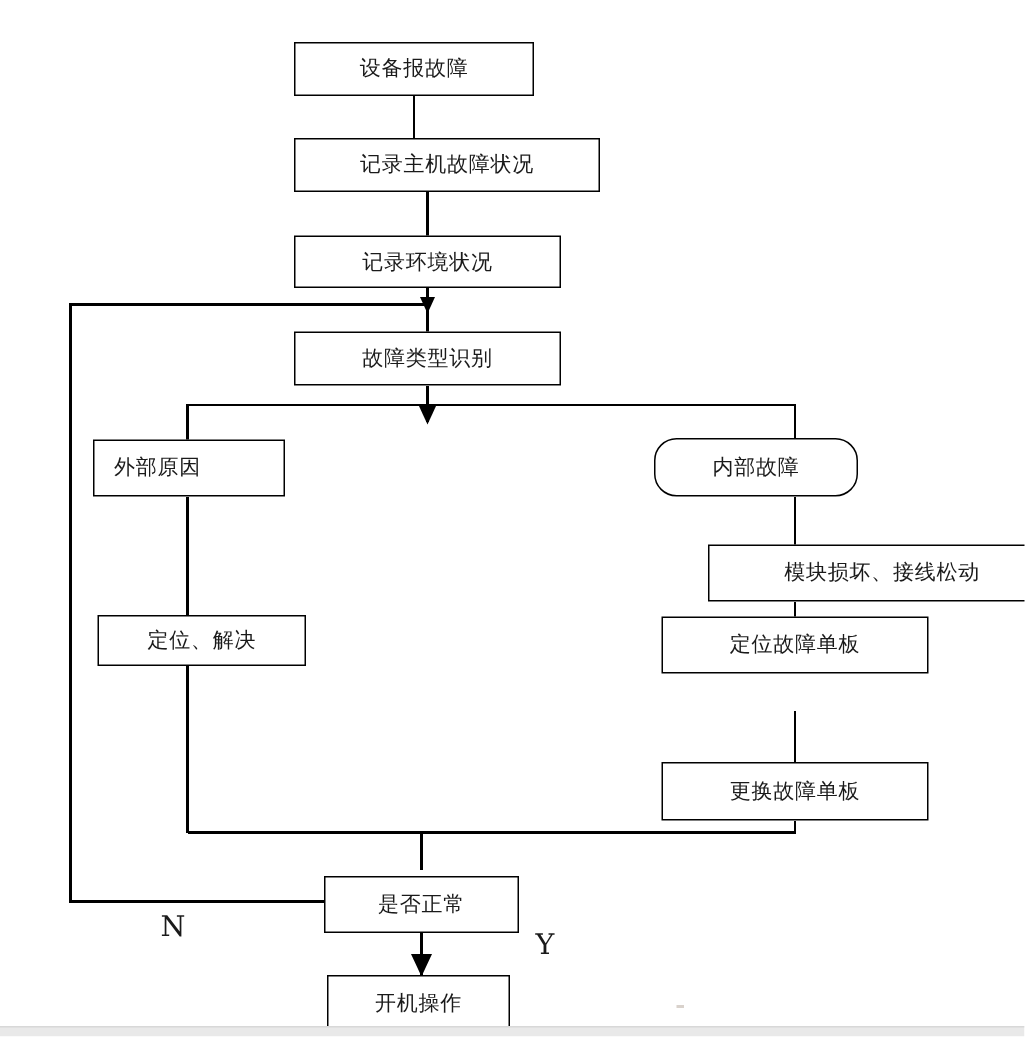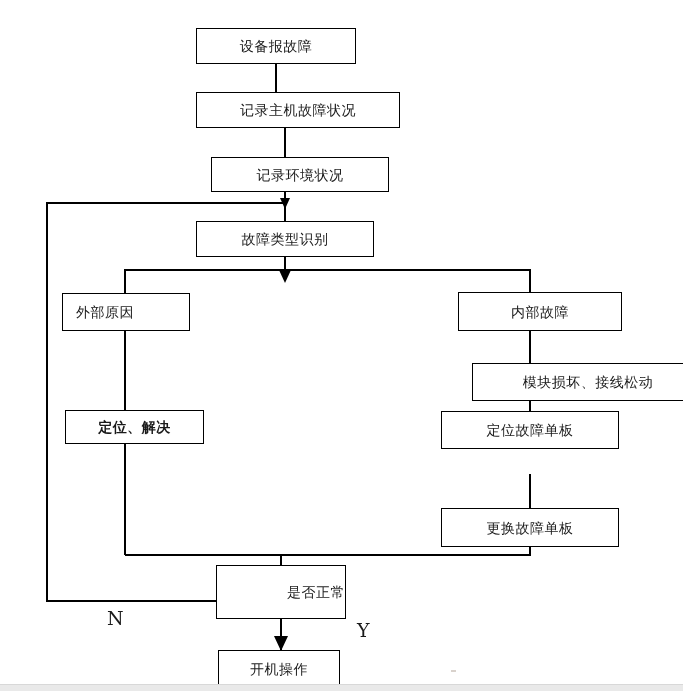--- a/index.html
+++ b/index.html
@@ -117,53 +117,53 @@
   </svg>
 
   <div class="node-box" style="left:196px; top:28px; width:160px; height:36px;">
     <span>设备报故障</span>
   </div>
 
   <div class="node-box" style="left:196px; top:92px; width:204px; height:36px;">
     <span>记录主机故障状况</span>
   </div>
 
-  <div class="node-box" style="left:196px; top:157px; width:178px; height:35px;margin-left:15px;">
+  <div class="node-box" style="left:196px; top:157px; width:178px; height:35px;">
     <span>记录环境状况</span>
   </div>
 
   <div class="node-box" style="left:196px; top:221px; width:178px; height:36px;">
     <span>故障类型识别</span>
   </div>
 
   <div class="node-box" style="left:62px; top:293px; width:128px; height:38px; justify-content:flex-start; padding-left:13px;">
     <span>外部原因</span>
   </div>
 
-  <div class="node-box" style="left:458px; top:292px; width:164px; height:39px;">
+  <div class="node-box" style="left:436px; top:292px; width:136px; height:39px;border-radius:15px;">
     <span>内部故障</span>
   </div>
 
   <div class="node-box" style="left:424px; top:363px; width:232px; height:38px;margin-left:48px;">
     <span>模块损坏、接线松动</span>
   </div>
 
-  <div class="node-box" style="left:65px; top:410px; width:139px; height:34px;font-weight:bold;">
+  <div class="node-box" style="left:65px; top:410px; width:139px; height:34px;">
     <span>定位、解决</span>
   </div>
 
   <div class="node-box" style="left:441px; top:411px; width:178px; height:38px;">
     <span>定位故障单板</span>
   </div>
 
   <div class="node-box" style="left:441px; top:508px; width:178px; height:39px;">
     <span>更换故障单板</span>
   </div>
 
-  <div class="node-box" style="left:216px; top:565px; width:130px; height:54px;justify-content:flex-end;">
+  <div class="node-box" style="left:216px; top:584px; width:130px; height:38px;">
     <span>是否正常</span>
   </div>
 
   <div class="node-box" style="left:218px; top:650px; width:122px; height:38px;text-align:right;">
     <span>开机操作</span>
   </div>
 
   <div class="edge-label" style="left:107px; top:609px;">
     <span>N</span>
   </div>

